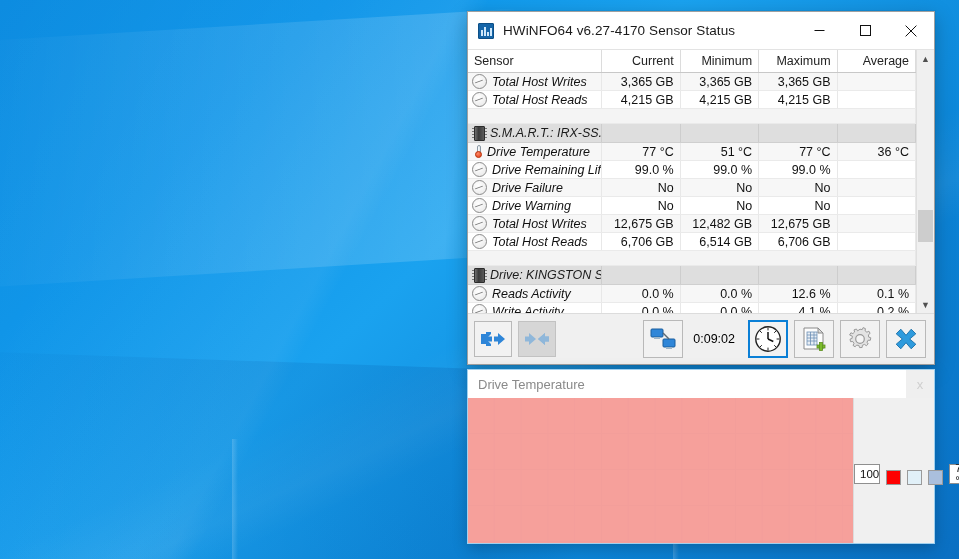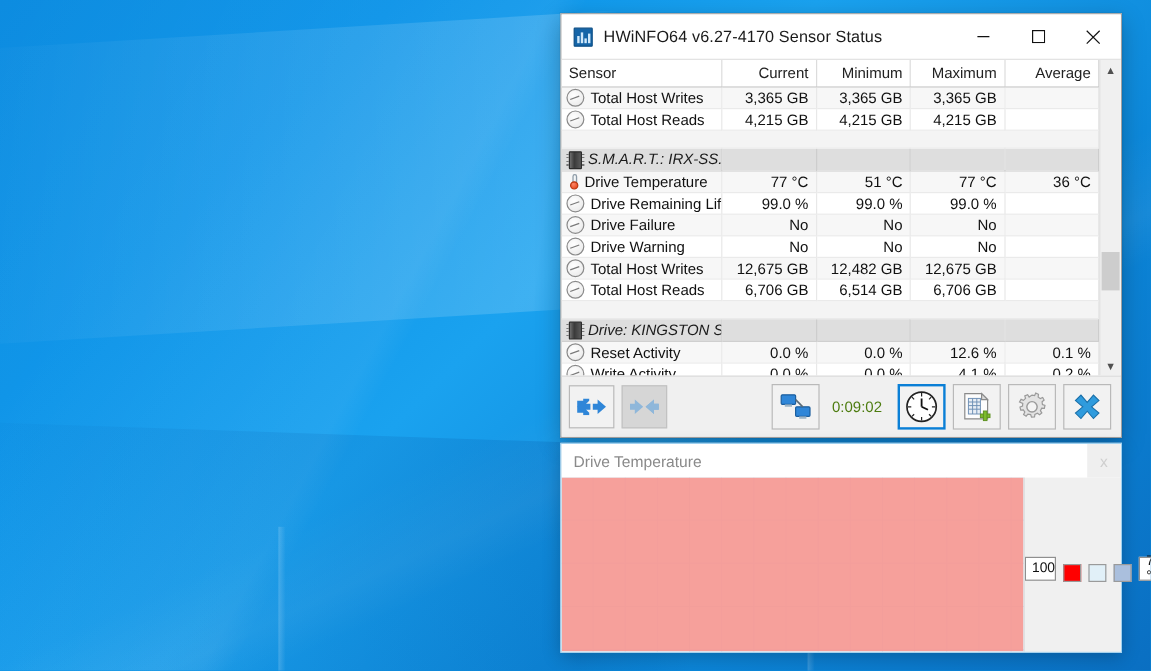--- a/index.html
+++ b/index.html
@@ -65,21 +65,21 @@
     background:#fff;font-weight:400;font-size:12.5px;color:#222;
     height:22px;padding:0 6px;border-right:1px solid #dcdcdc;border-bottom:1px solid #c8c8c8;
     text-align:right;white-space:nowrap;
   }
   thead th.c-sensor{text-align:left;}
   col.c1{width:133px;}col.c2{width:78px;}col.c3{width:78px;}col.c4{width:78px;}col.c5{width:78px;}
   tbody td{
     height:17px;padding:0 6px;border-right:1px solid #e8e8e8;border-bottom:1px solid #eaeaea;
     text-align:right;white-space:nowrap;overflow:hidden;
   }
-  tbody td.name{text-align:left;padding-left:4px;}
+  tbody td.name{text-align:left;padding-left:4px;font-style:italic;}
   tr.alt td{background:#f7f7f7;}
   tr.plain td{background:#ffffff;}
   tr.spacer td{background:#f4f4f4;height:14px;border-bottom:1px solid #eaeaea;}
   tr.group td{background:#dedede;height:18px;border-bottom:1px solid #cfcfcf;border-right:1px solid #cdcdcd;}
   tr.group td.name{font-style:italic;font-weight:400;color:#1b1b1b;}
   .cellname{display:flex;align-items:center;gap:5px;}
   
   .ic{width:13px;height:13px;flex:0 0 13px;position:relative;}
   .ic-gauge{border-radius:50%;border:1.3px solid #8a8a8a;background:radial-gradient(circle at 40% 35%,#fff,#e6e6e6);}
   .ic-gauge::after{content:"";position:absolute;left:2px;top:6px;width:8px;height:1.3px;background:#7a7a7a;transform:rotate(-20deg);}
@@ -107,21 +107,21 @@
     flex:0 0 auto;height:50px;background:#f0f0f0;border-top:1px solid #dcdcdc;
     display:flex;align-items:center;position:relative;
   }
   .tbtn{
     width:38px;height:36px;margin-left:6px;background:#f2f2f2;border:1px solid #b9b9b9;
     display:flex;align-items:center;justify-content:center;box-sizing:border-box;
   }
   .tbtn.disabled{background:#d6d6d6;border-color:#c2c2c2;}
   .tbtn.sel{border:2px solid #0a7fd6;}
   .tbtn.big{width:40px;height:38px;}
-  .timer{font-size:12.5px;color:#4d7c0f;margin:0 7px 0 10px;font-family:"Liberation Sans",sans-serif;}
+  .timer{font-size:12.5px;color:#000000;margin:0 7px 0 10px;font-family:"Liberation Sans",sans-serif;}
   .grp-right{margin-left:auto;display:flex;align-items:center;padding-right:8px;}
 
   
   #graph-window{
     position:absolute;left:467px;top:369px;width:466px;height:173px;
     background:#f0f0f0;border:1px solid #9fd0ef;
     box-shadow:0 4px 14px rgba(0,0,0,0.22);
     display:flex;flex-direction:column;
   }
   .g-title{height:28px;background:#fff;display:flex;align-items:center;position:relative;flex:0 0 auto;}
@@ -335,21 +335,21 @@
               </td>
               <td></td>
               <td></td>
               <td></td>
               <td></td>
             </tr>
             <tr class="alt">
               <td class="name">
                 <span class="cellname">
                   <span class="ic ic-gauge"></span>
-                  <span>Reset Activity</span>
+                  <span>Reads Activity</span>
                 </span>
               </td>
               <td>0.0 %</td>
               <td>0.0 %</td>
               <td>12.6 %</td>
               <td>0.1 %</td>
             </tr>
             <tr class="plain">
               <td class="name">
                 <span class="cellname">

